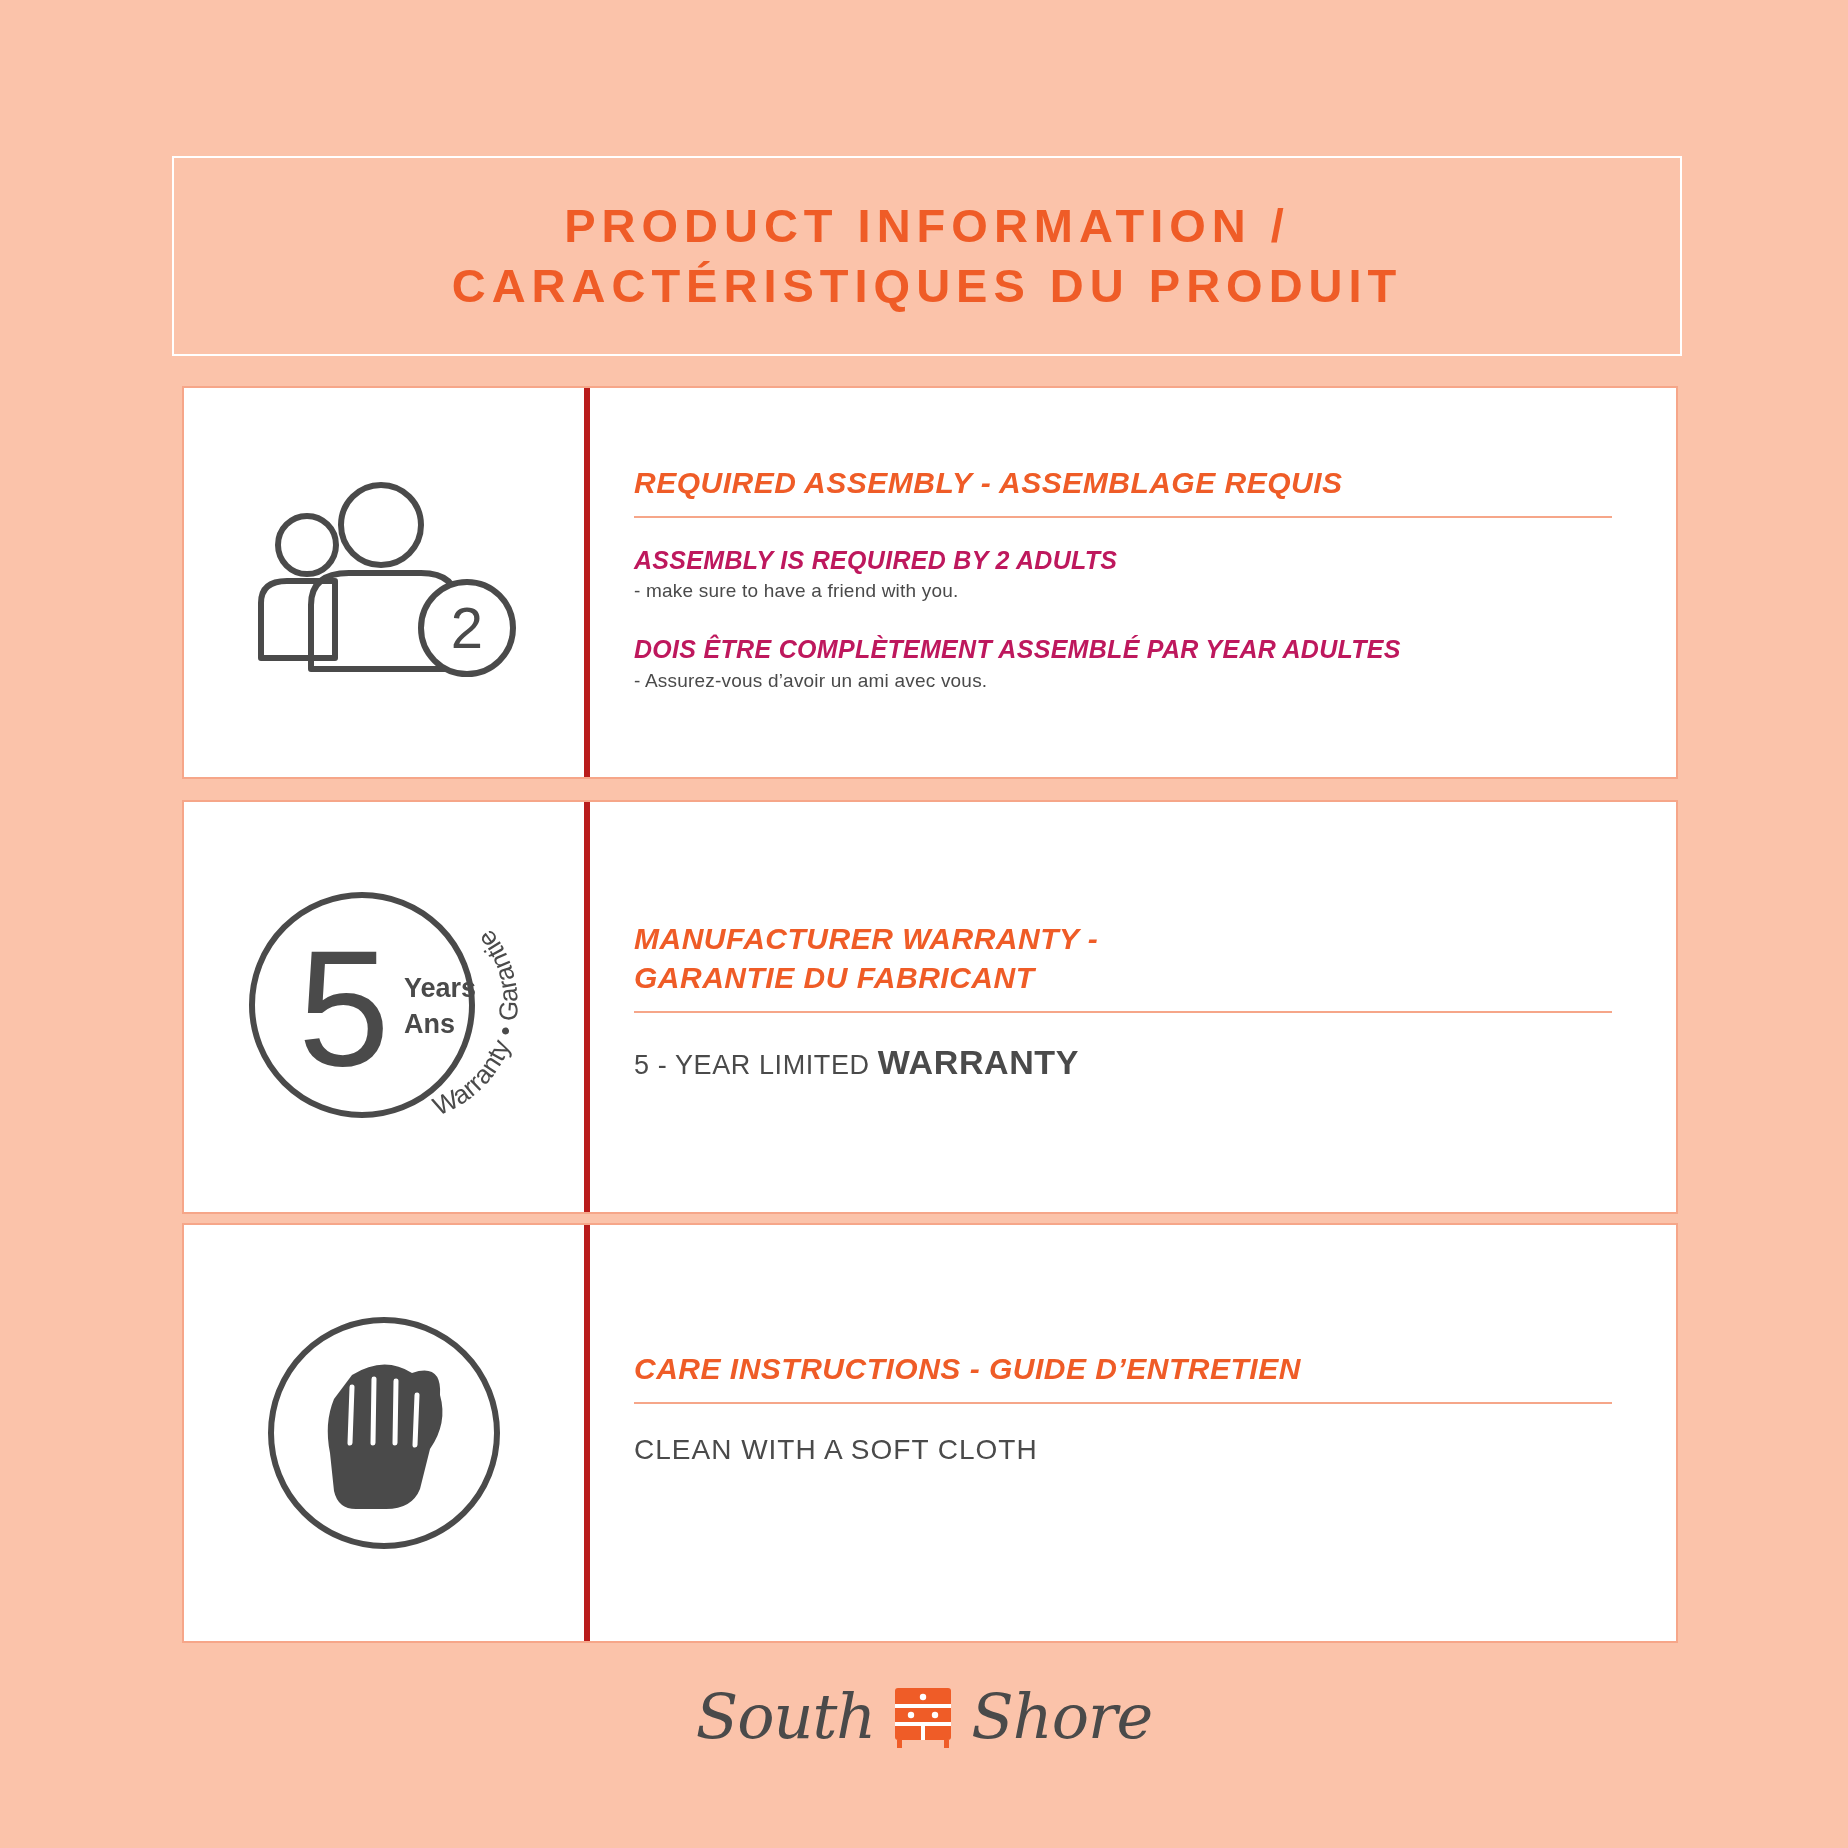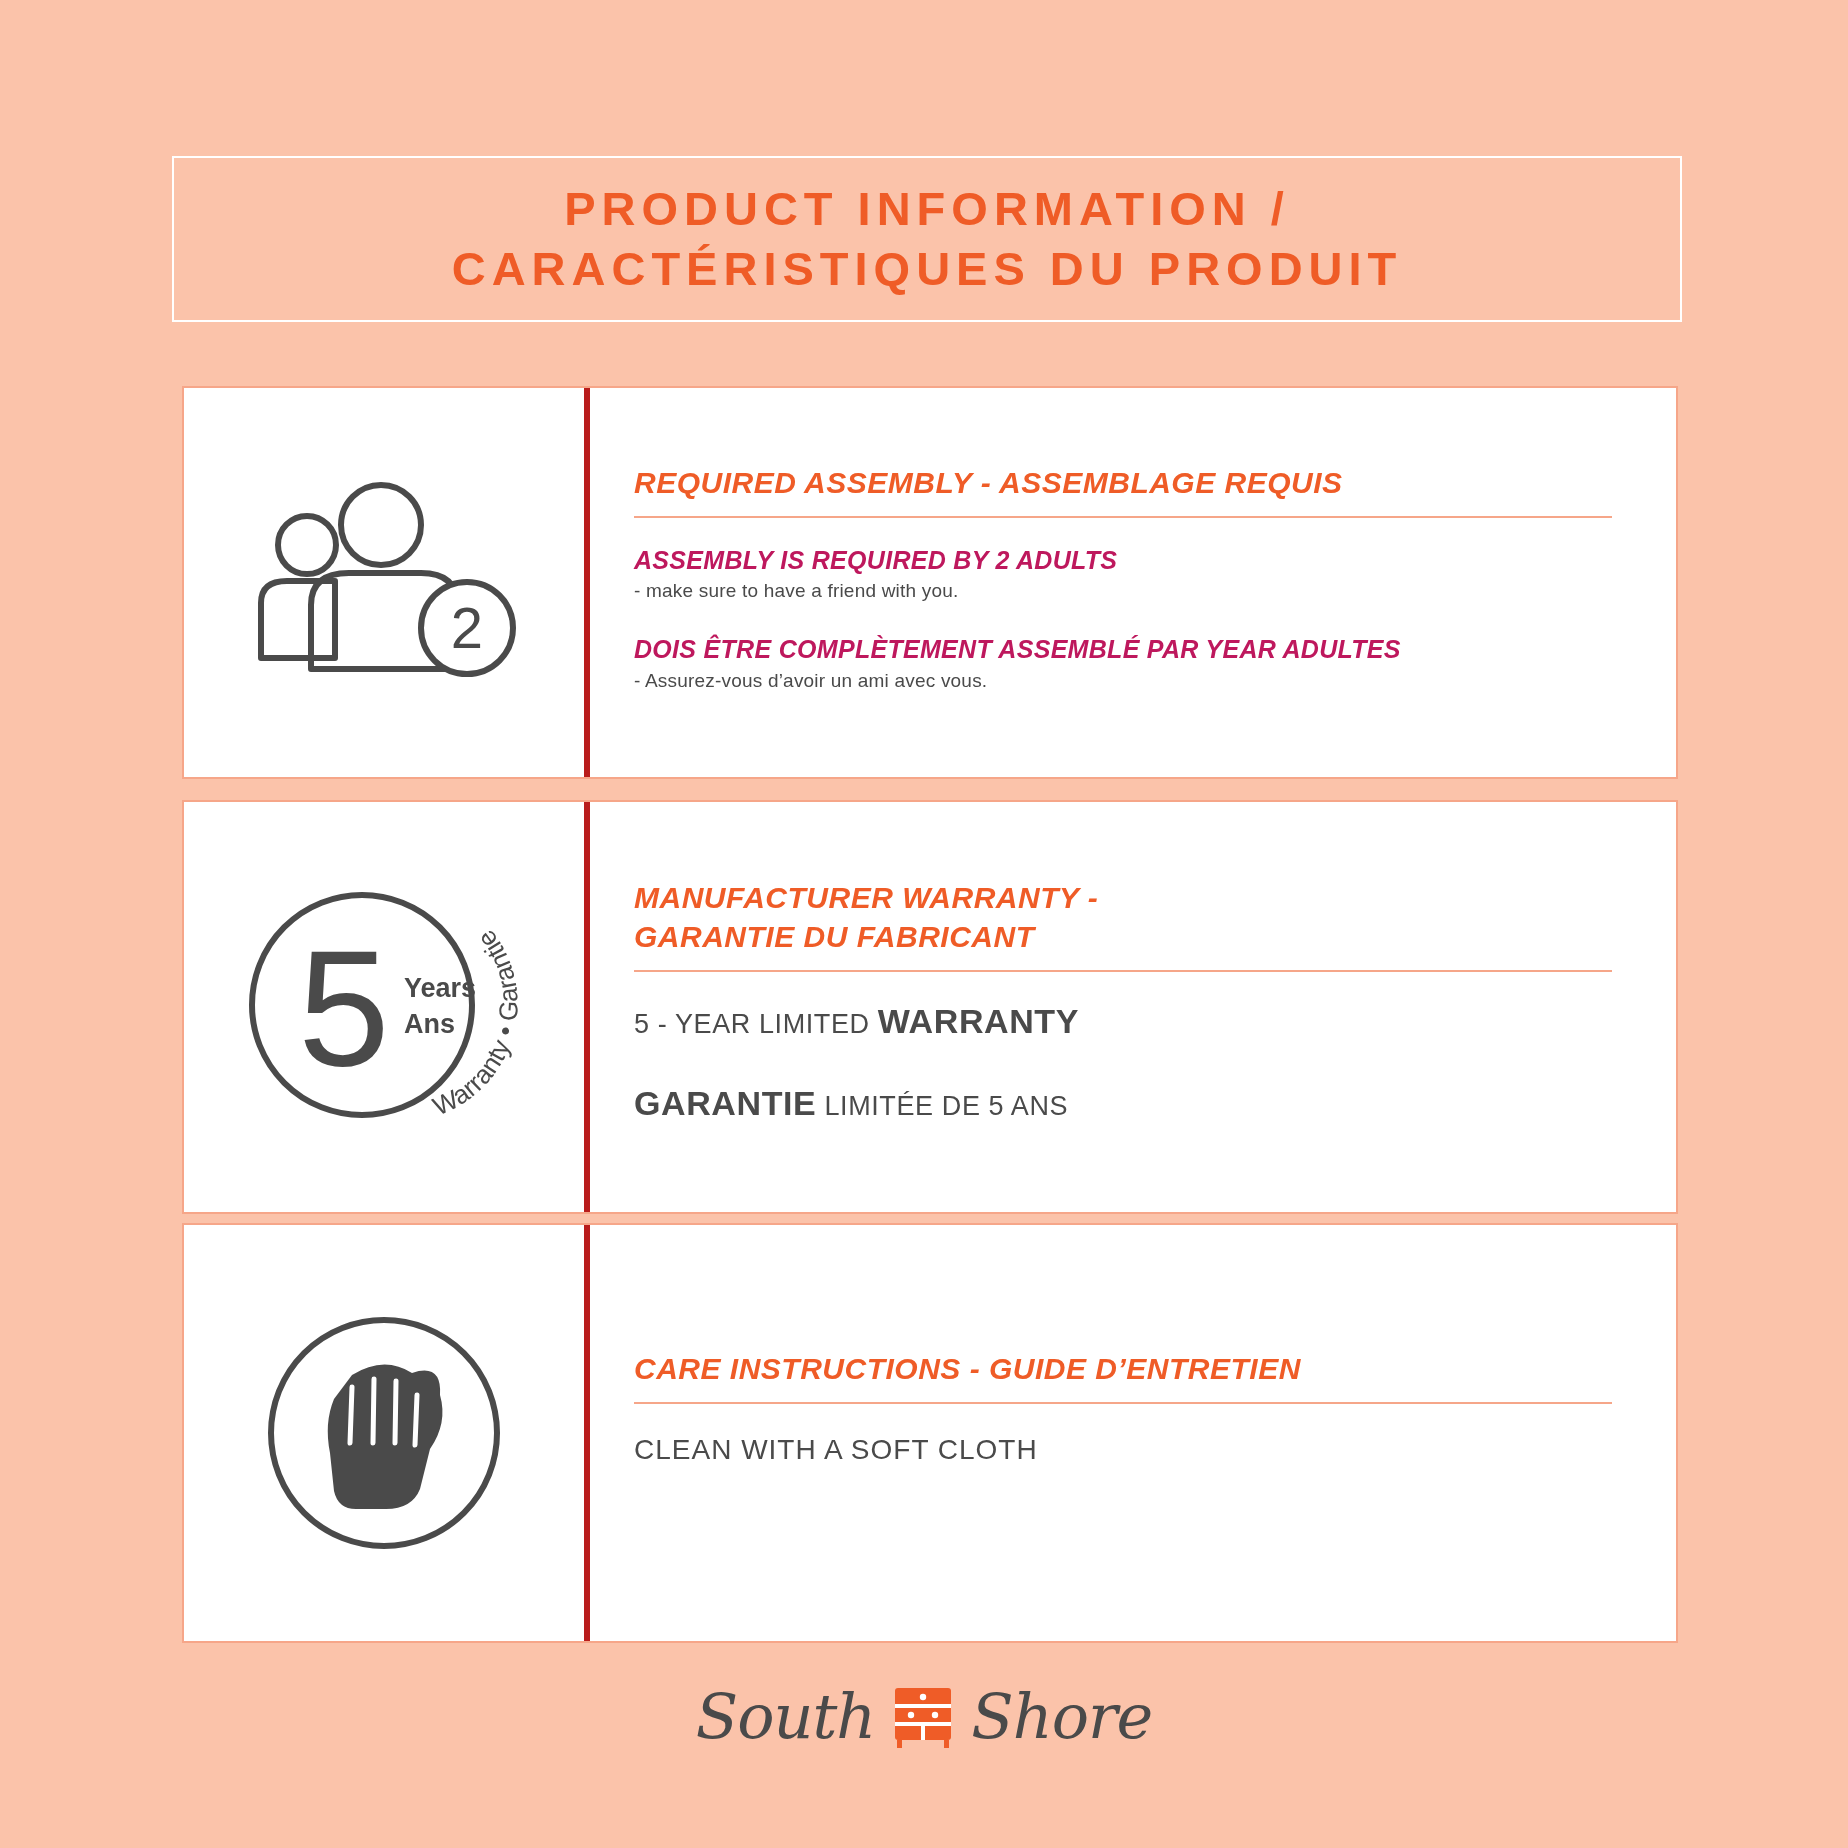--- a/index.html
+++ b/index.html
@@ -19,21 +19,21 @@
     height: 1848px;
     box-sizing: border-box;
   }
 
   
   .title-box {
     position: absolute;
     left: 172px;
     top: 156px;
     width: 1510px;
-    height: 166px;
+    height: 200px;
     border: 2px solid #ffffff;
     box-sizing: border-box;
     display: flex;
     flex-direction: column;
     align-items: center;
     justify-content: center;
   }
   .title-line {
     color: #ef5c27;
     font-weight: bold;
@@ -208,23 +208,20 @@
     </div>
     <div class="panel-body">
       <div class="panel-heading">
         <span>MANUFACTURER WARRANTY -</span><br>
         <span>GARANTIE DU FABRICANT</span>
       </div>
       <div class="rule"></div>
       <div class="warranty-line">
         <span class="reg">5 - YEAR LIMITED </span><span class="big">WARRANTY</span>
       </div>
-      <div class="warranty-line">
-        <span class="big">GARANTIE</span><span class="reg"> LIMITÉE DE 5 ANS</span>
-      </div>
     </div>
   </div>
 
   <div class="panel" id="panel-care">
     <div class="panel-icon">
       <svg width="300" height="260" viewBox="0 0 300 260">
         <circle cx="150" cy="130" r="113" fill="none" stroke="#4a4a4a" stroke-width="6"></circle>
         <path d="M118 72 Q150 52 178 70 Q208 60 206 92 Q214 120 196 146 L186 186 Q178 206 152 206 L122 206 Q104 206 100 188 L96 150 Q90 120 100 96 Z" fill="#4a4a4a"></path>
         <g stroke="#ffffff" stroke-width="5" stroke-linecap="round">
           <line x1="118" y1="84" x2="116" y2="140"></line>

